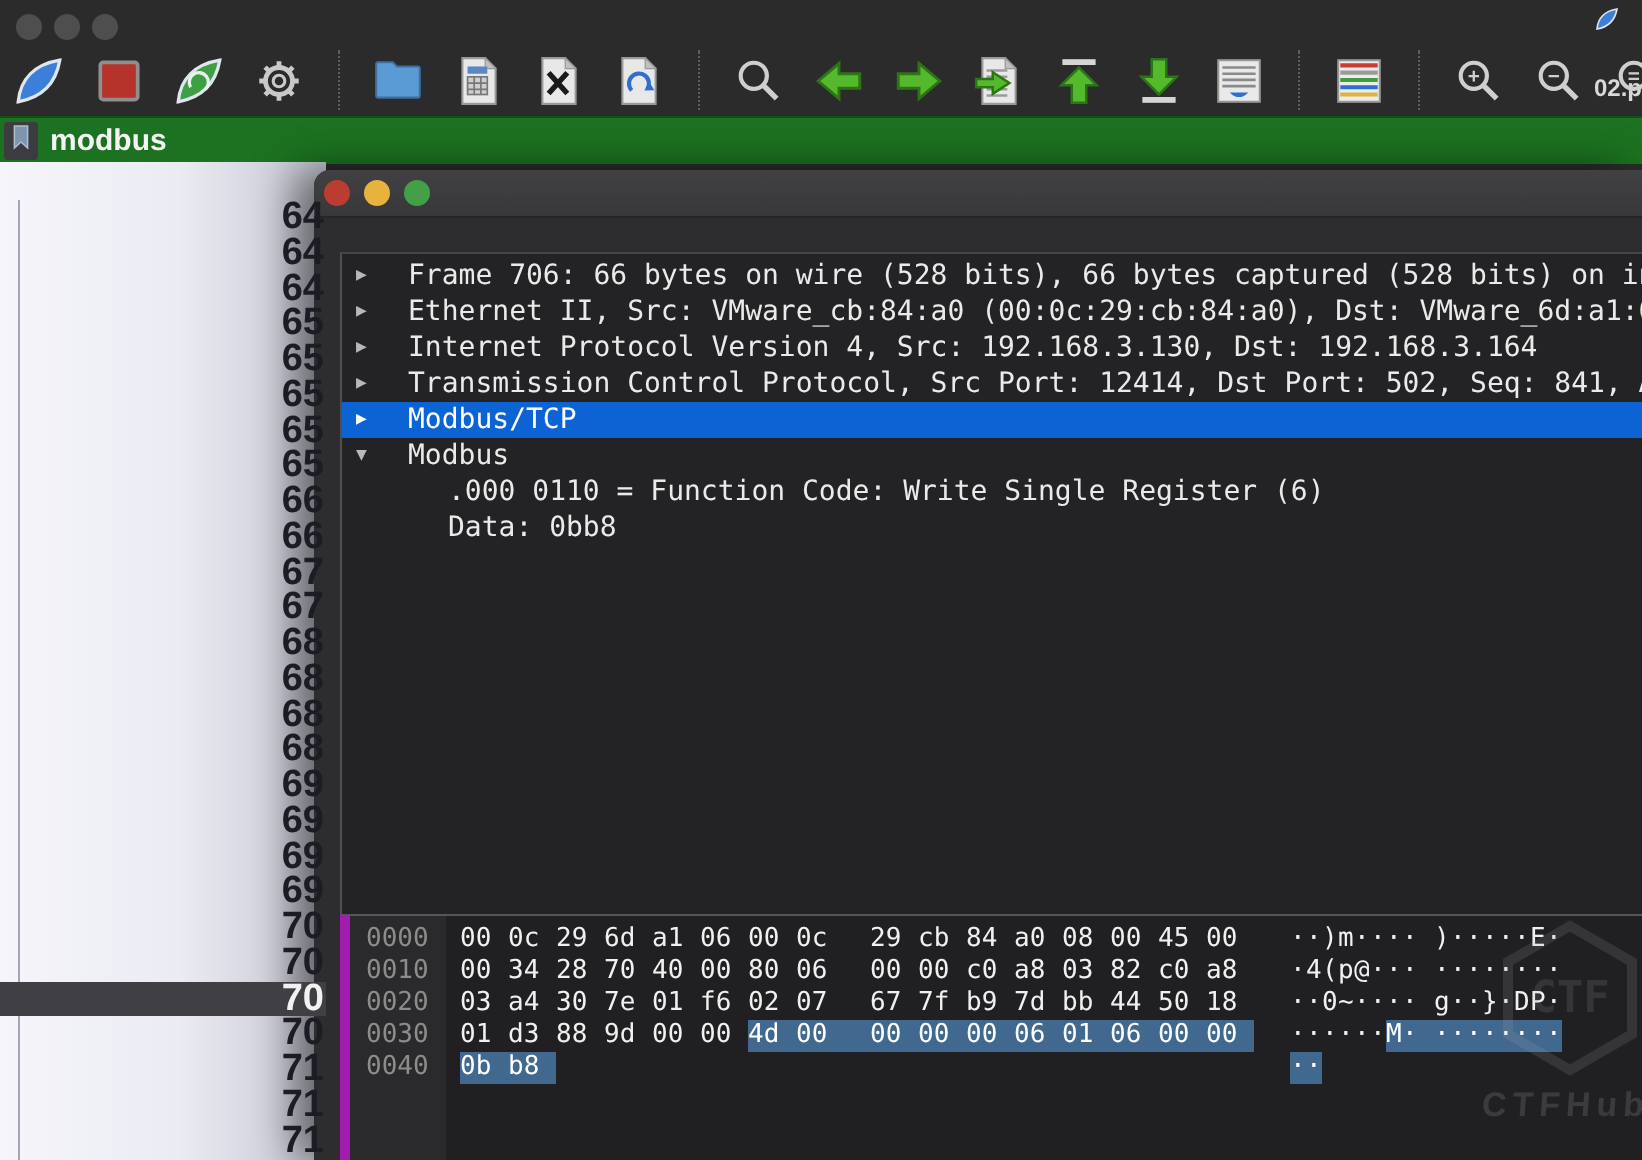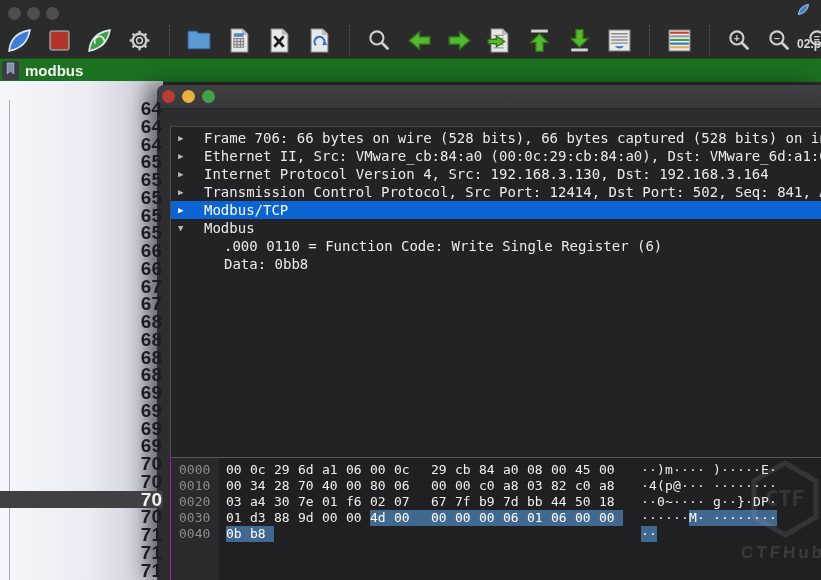--- a/index.html
+++ b/index.html
@@ -59,21 +59,21 @@
         font-family:"DejaVu Sans Mono",monospace;font-size:14px;color:#eaeaea;overflow:hidden;}
   .tree-row{position:relative;height:18px;line-height:18px;white-space:nowrap;}
   .tree-row.sel{background:var(--sel-blue,#0c63d4);color:#ffffff;}
   .tree-arrow{position:absolute;left:7px;top:0;width:14px;font-size:9px;color:#b8b8b8;}
   .tree-row.sel .tree-arrow{color:#ffffff;}
   .tree-text{position:absolute;left:33px;top:0;white-space:pre;}
   .tree-row.ind1 .tree-text{left:53px;}
 
   
   .hexpane{position:absolute;left:13px;top:372px;right:0;height:123px;background:#202022;
-           border-top:1px solid #565656;border-left:1px solid #a21caf;
+           border-top:1px solid #565656;border-left:5px solid #a21caf;
            font-family:"DejaVu Sans Mono",monospace;font-size:13px;color:#f0f0f0;}
   .offset-col{position:absolute;left:0;top:0;width:48px;height:100%;background:#2a2a2c;}
   .hex-rows{position:absolute;left:0;top:4px;right:0;}
   .hex-row{position:relative;height:16px;line-height:16px;}
   .hex-offset{position:absolute;left:8px;color:#8c8c8c;}
   .hex-bytes{position:absolute;left:55px;top:0;display:flex;}
   .hex-byte{display:inline-block;width:24px;flex:none;}
   .hex-byte.g8{width:37px;}
   .hex-ascii{position:absolute;left:470px;top:0;display:flex;}
   .hex-char{display:inline-block;width:8px;flex:none;text-align:left;}

